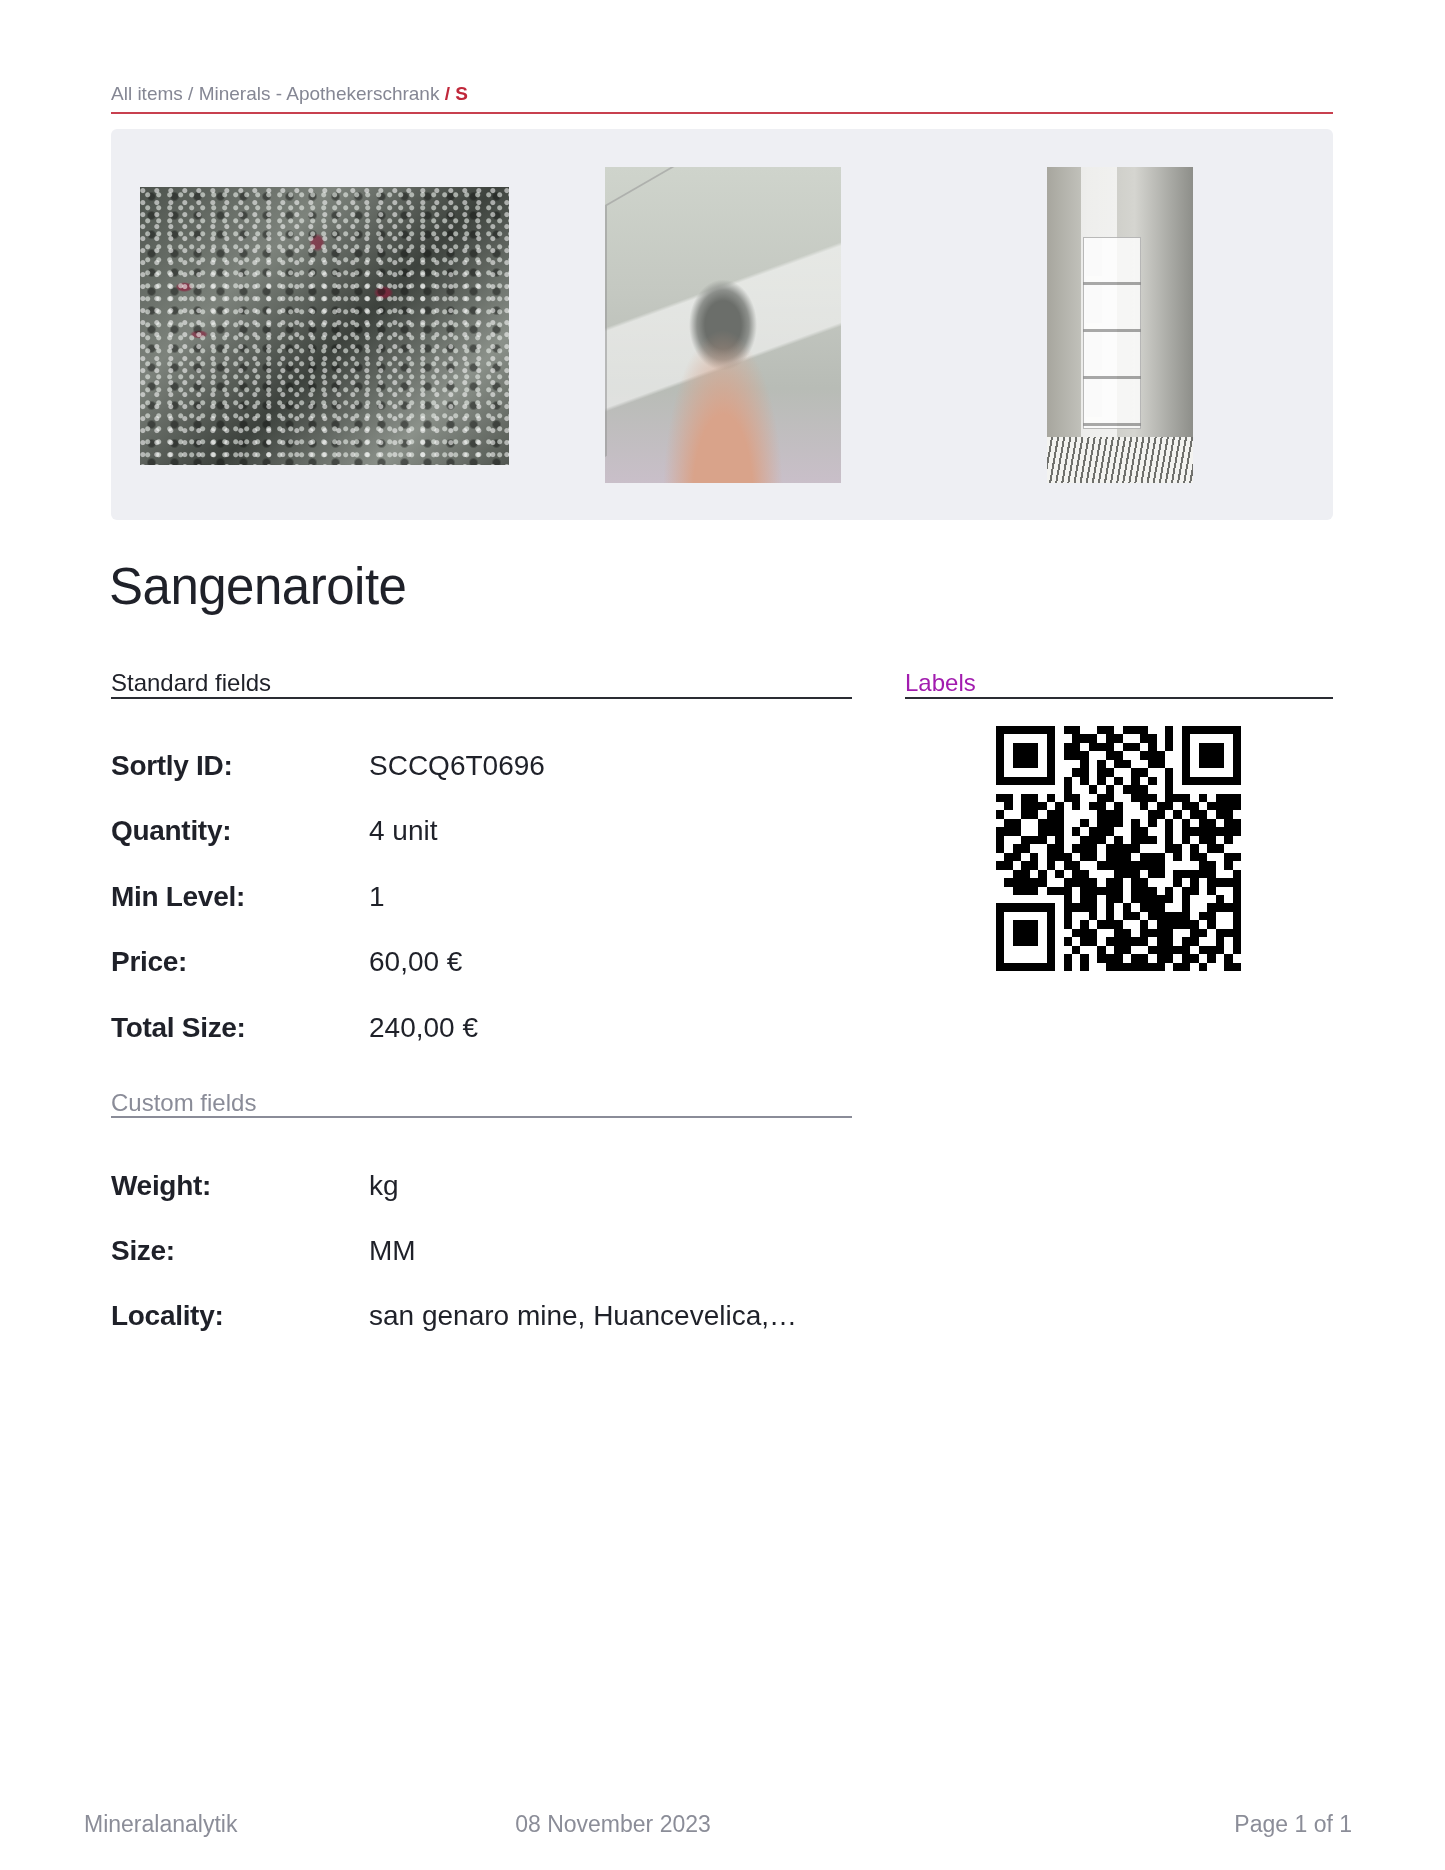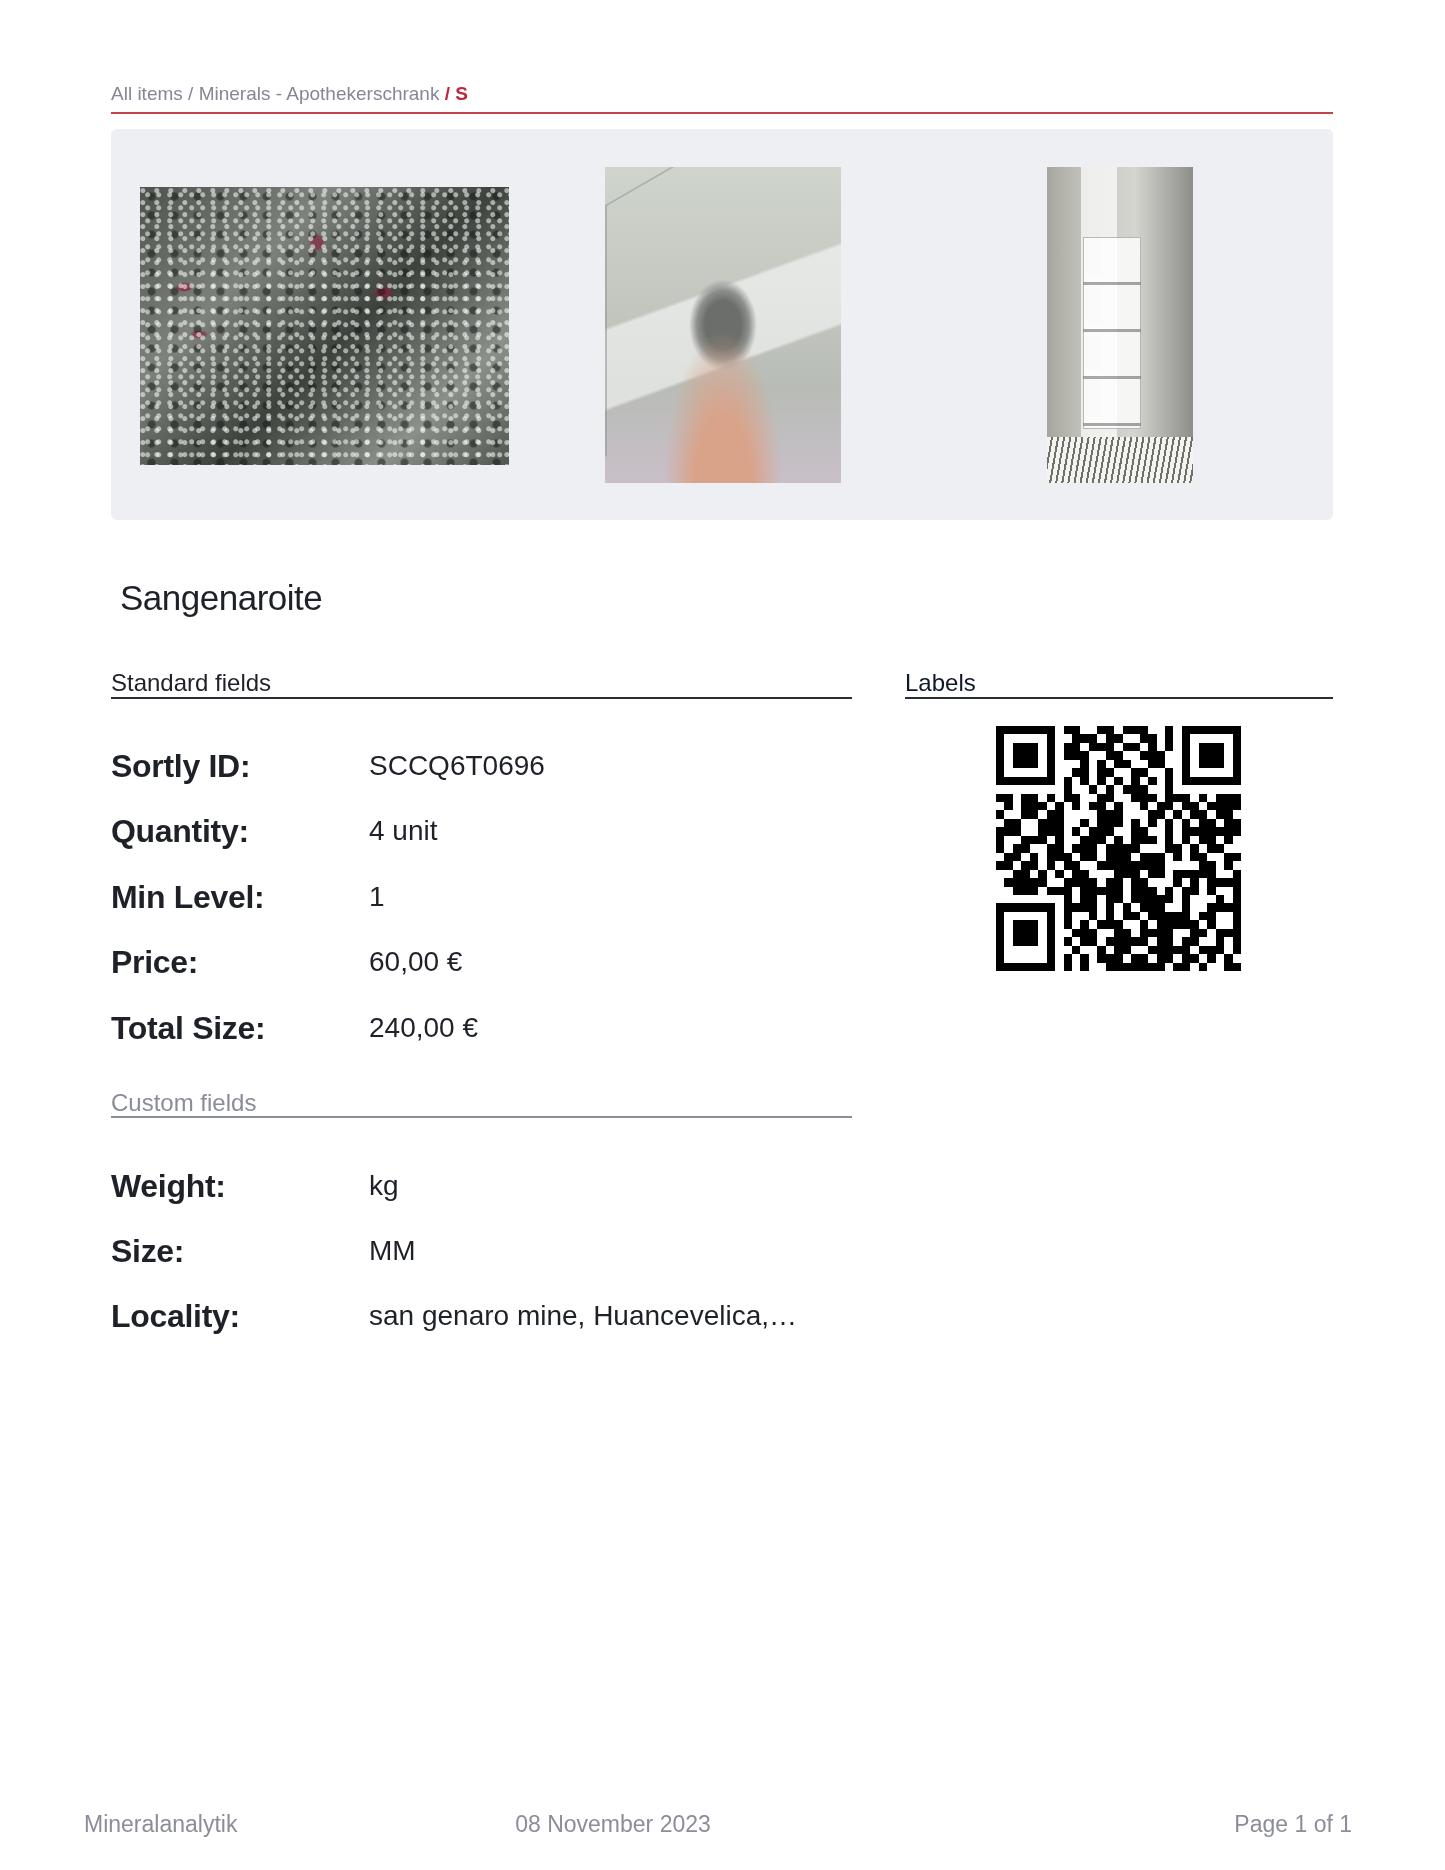--- a/index.html
+++ b/index.html
@@ -38,34 +38,34 @@
       repeating-linear-gradient(100deg, #f3f3f0 0 4px, #6f706c 4px 6px) 0 270px/146px 46px no-repeat,
       linear-gradient(90deg, transparent 0 34px, rgba(255,255,255,.7) 34px 70px, transparent 70px),
       linear-gradient(90deg, #a7a69e 0%, #c8c8c2 30%, #d5d5d0 60%, #8d8e89 100%); }
   .photo-3 .stack { position: absolute; left: 36px; top: 70px; width: 56px; height: 190px;
     background: repeating-linear-gradient(180deg, rgba(255,255,255,.8) 0 44px, rgba(150,150,150,.8) 44px 47px);
     border: 1px solid rgba(140,140,140,.6); }
   .photo-3 .stack::after { content: ""; position: absolute; left: 2px; top: 0; width: 16px; height: 100%;
     background: repeating-linear-gradient(180deg, #fafafa 0 38px, transparent 38px 47px); }
 
   
-  .title { left: 109px; top: 557px; font-size: 35px; line-height: 60px; font-weight: normal; color: #1f2129; margin: 11px; letter-spacing: -0.5px; }
+  .title { left: 109px; top: 557px; font-size: 51px; line-height: 60px; font-weight: normal; color: #1f2129; margin: 0; letter-spacing: -0.5px; }
 
   
   .section-head { font-size: 24px; line-height: 22px; }
   .std-head { left: 111px; top: 672px; color: #1f2129; }
   .std-rule { left: 111px; top: 697px; width: 741px; height: 2px; background: #2a2c33; }
-  .lbl-head { left: 905px; top: 672px; color: #0f172a; }
+  .lbl-head { left: 905px; top: 672px; color: #a21caf; }
   .lbl-rule { left: 905px; top: 697px; width: 428px; height: 2px; background: #2a2c33; }
   .cst-head { left: 111px; top: 1092px; color: #8a8c98; }
   .cst-rule { left: 111px; top: 1116px; width: 741px; height: 2px; background: #8a8c98; }
 
   
   .row { position: absolute; left: 111px; width: 741px; height: 40px; }
-  .row .k { position: absolute; left: 0; top: 0; font-size: 32px; line-height: 34px; font-weight: bold; color: #1f2129; letter-spacing: -0.3px; }
+  .row .k { position: absolute; left: 0; top: 0; font-size: 28px; line-height: 34px; font-weight: bold; color: #1f2129; letter-spacing: -0.3px; }
   .row .v { position: absolute; left: 258px; top: 0; font-size: 28px; line-height: 34px; color: #1f2129; white-space: nowrap; max-width: 440px; overflow: hidden; text-overflow: ellipsis; }
 
   
   .qr { left: 996px; top: 726px; width: 245px; height: 245px; }
 
   
   .footer { top: 1814px; font-size: 23px; line-height: 20px; color: #8b8d98; }
   .f-left { left: 84px; }
   .f-center { left: 0; width: 1226px; text-align: center; }
   .f-right { right: 93px; }

